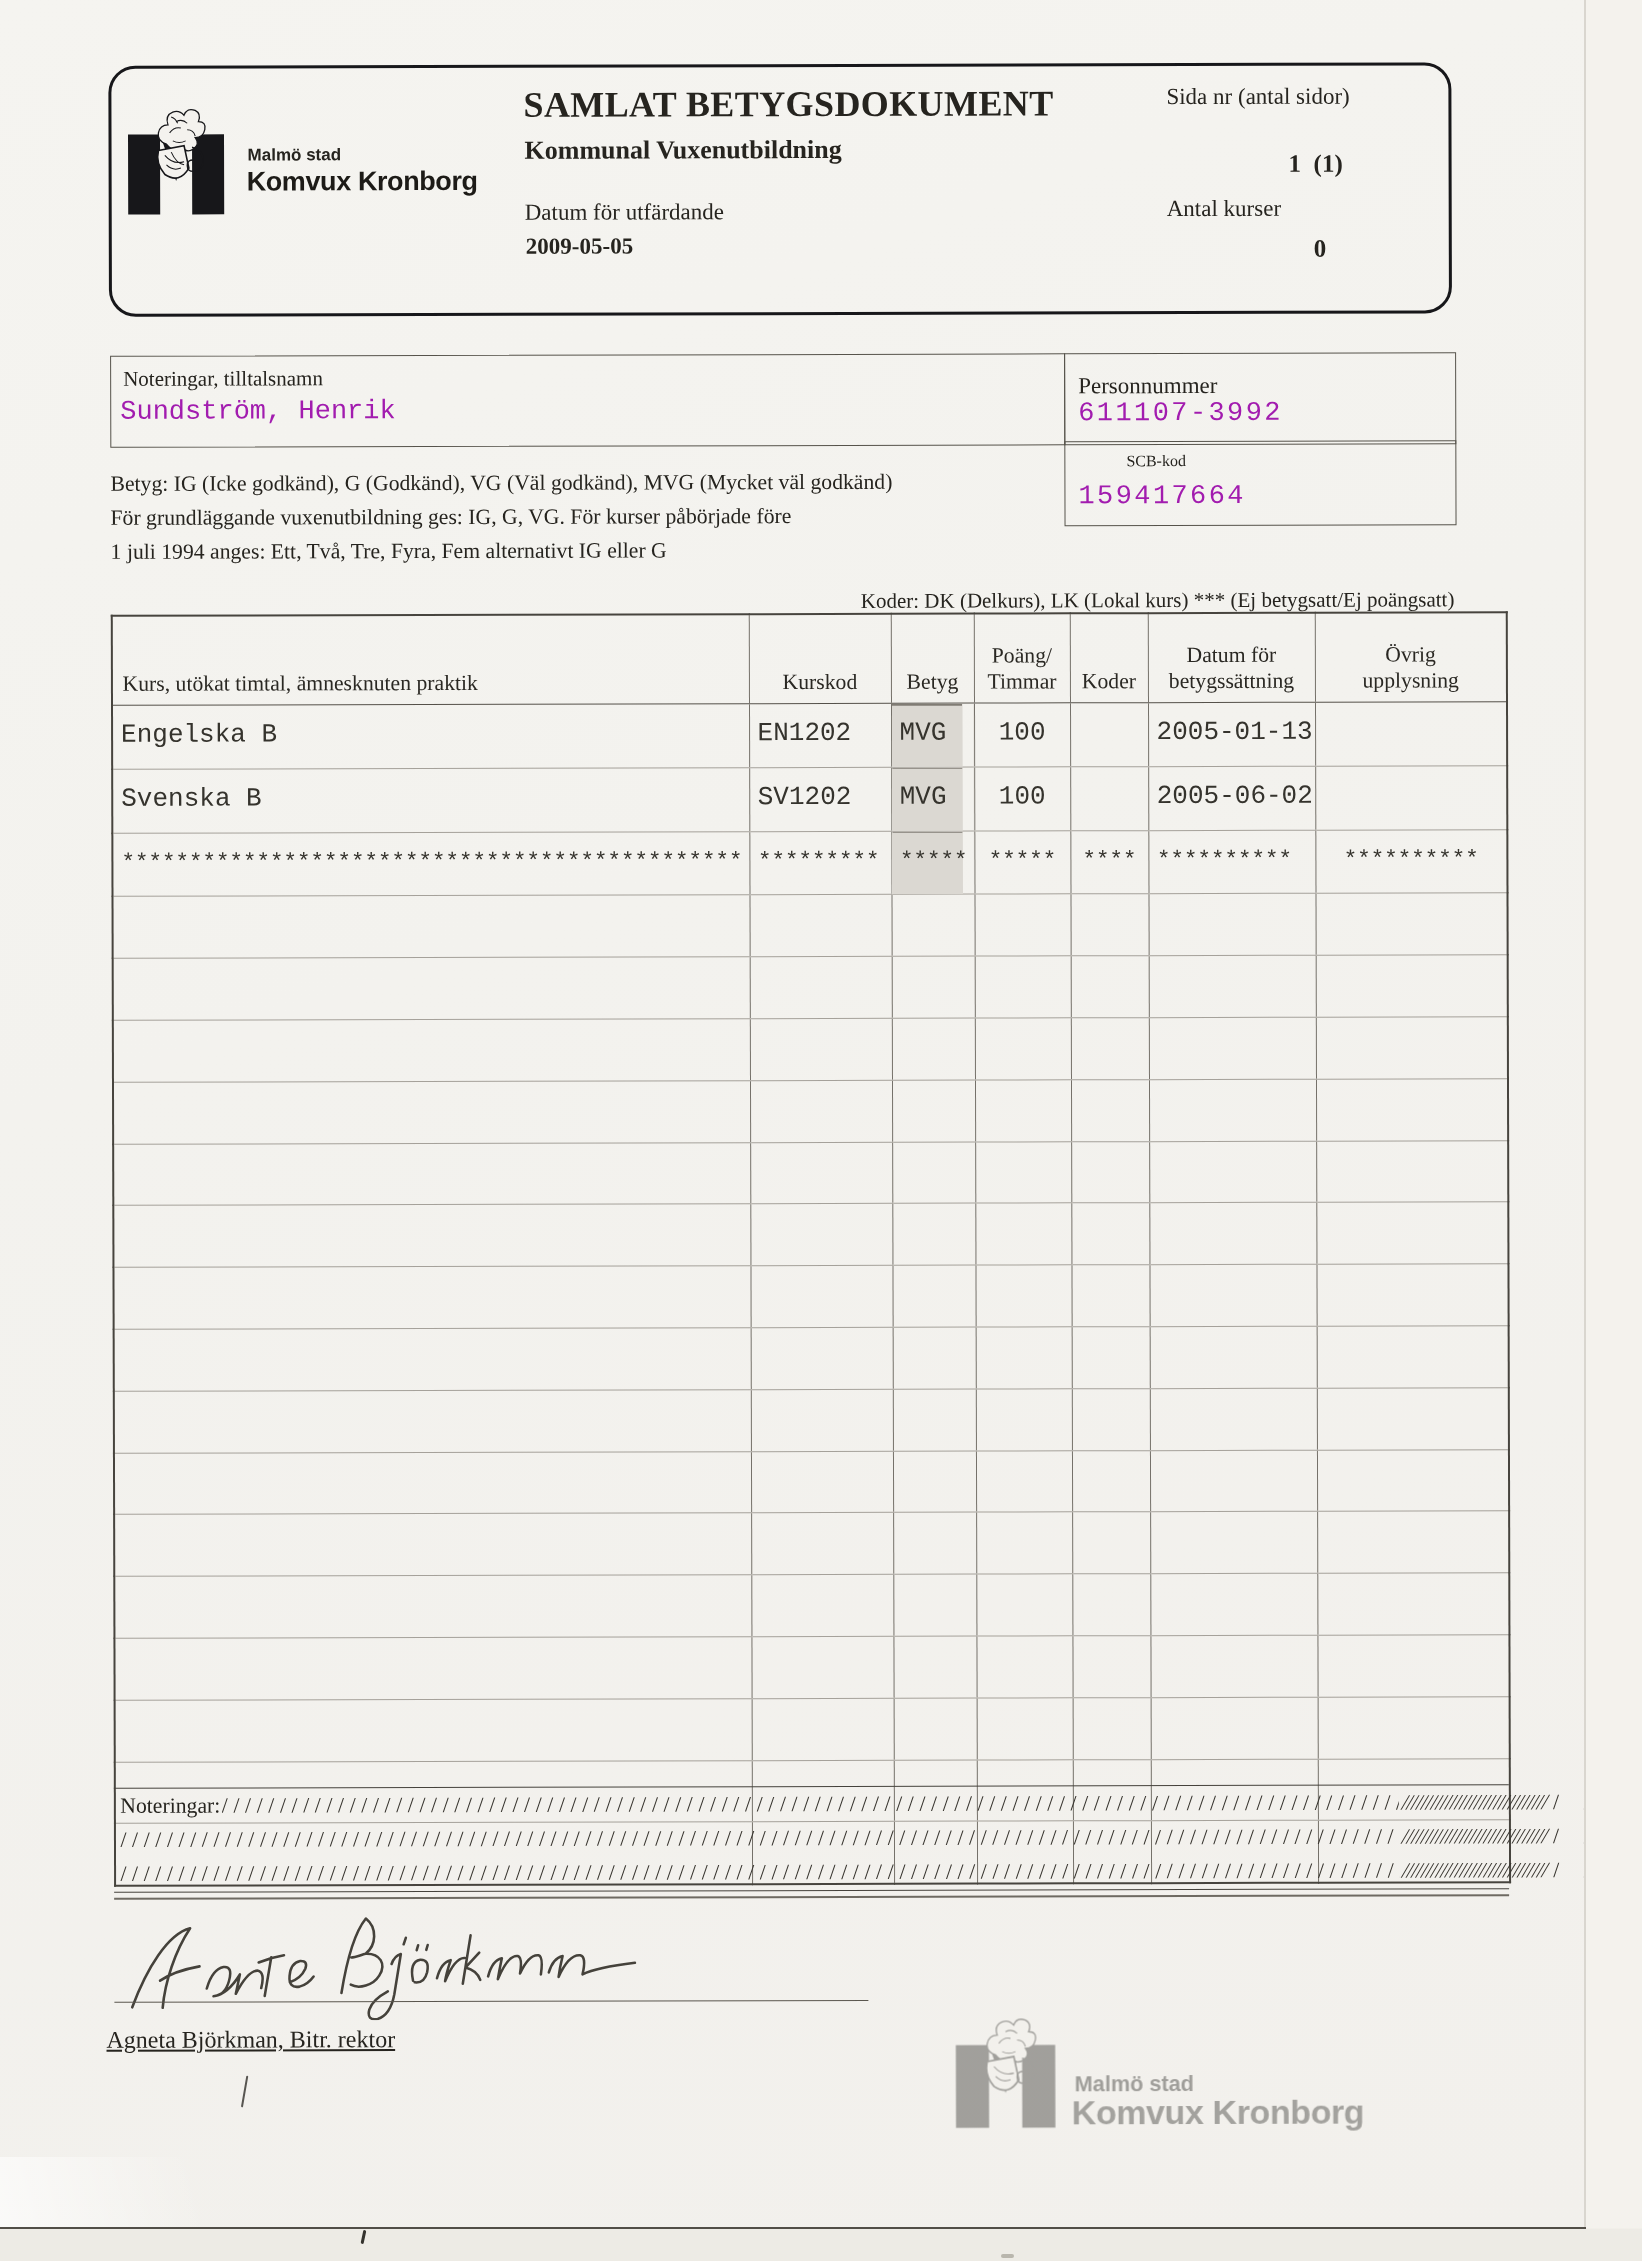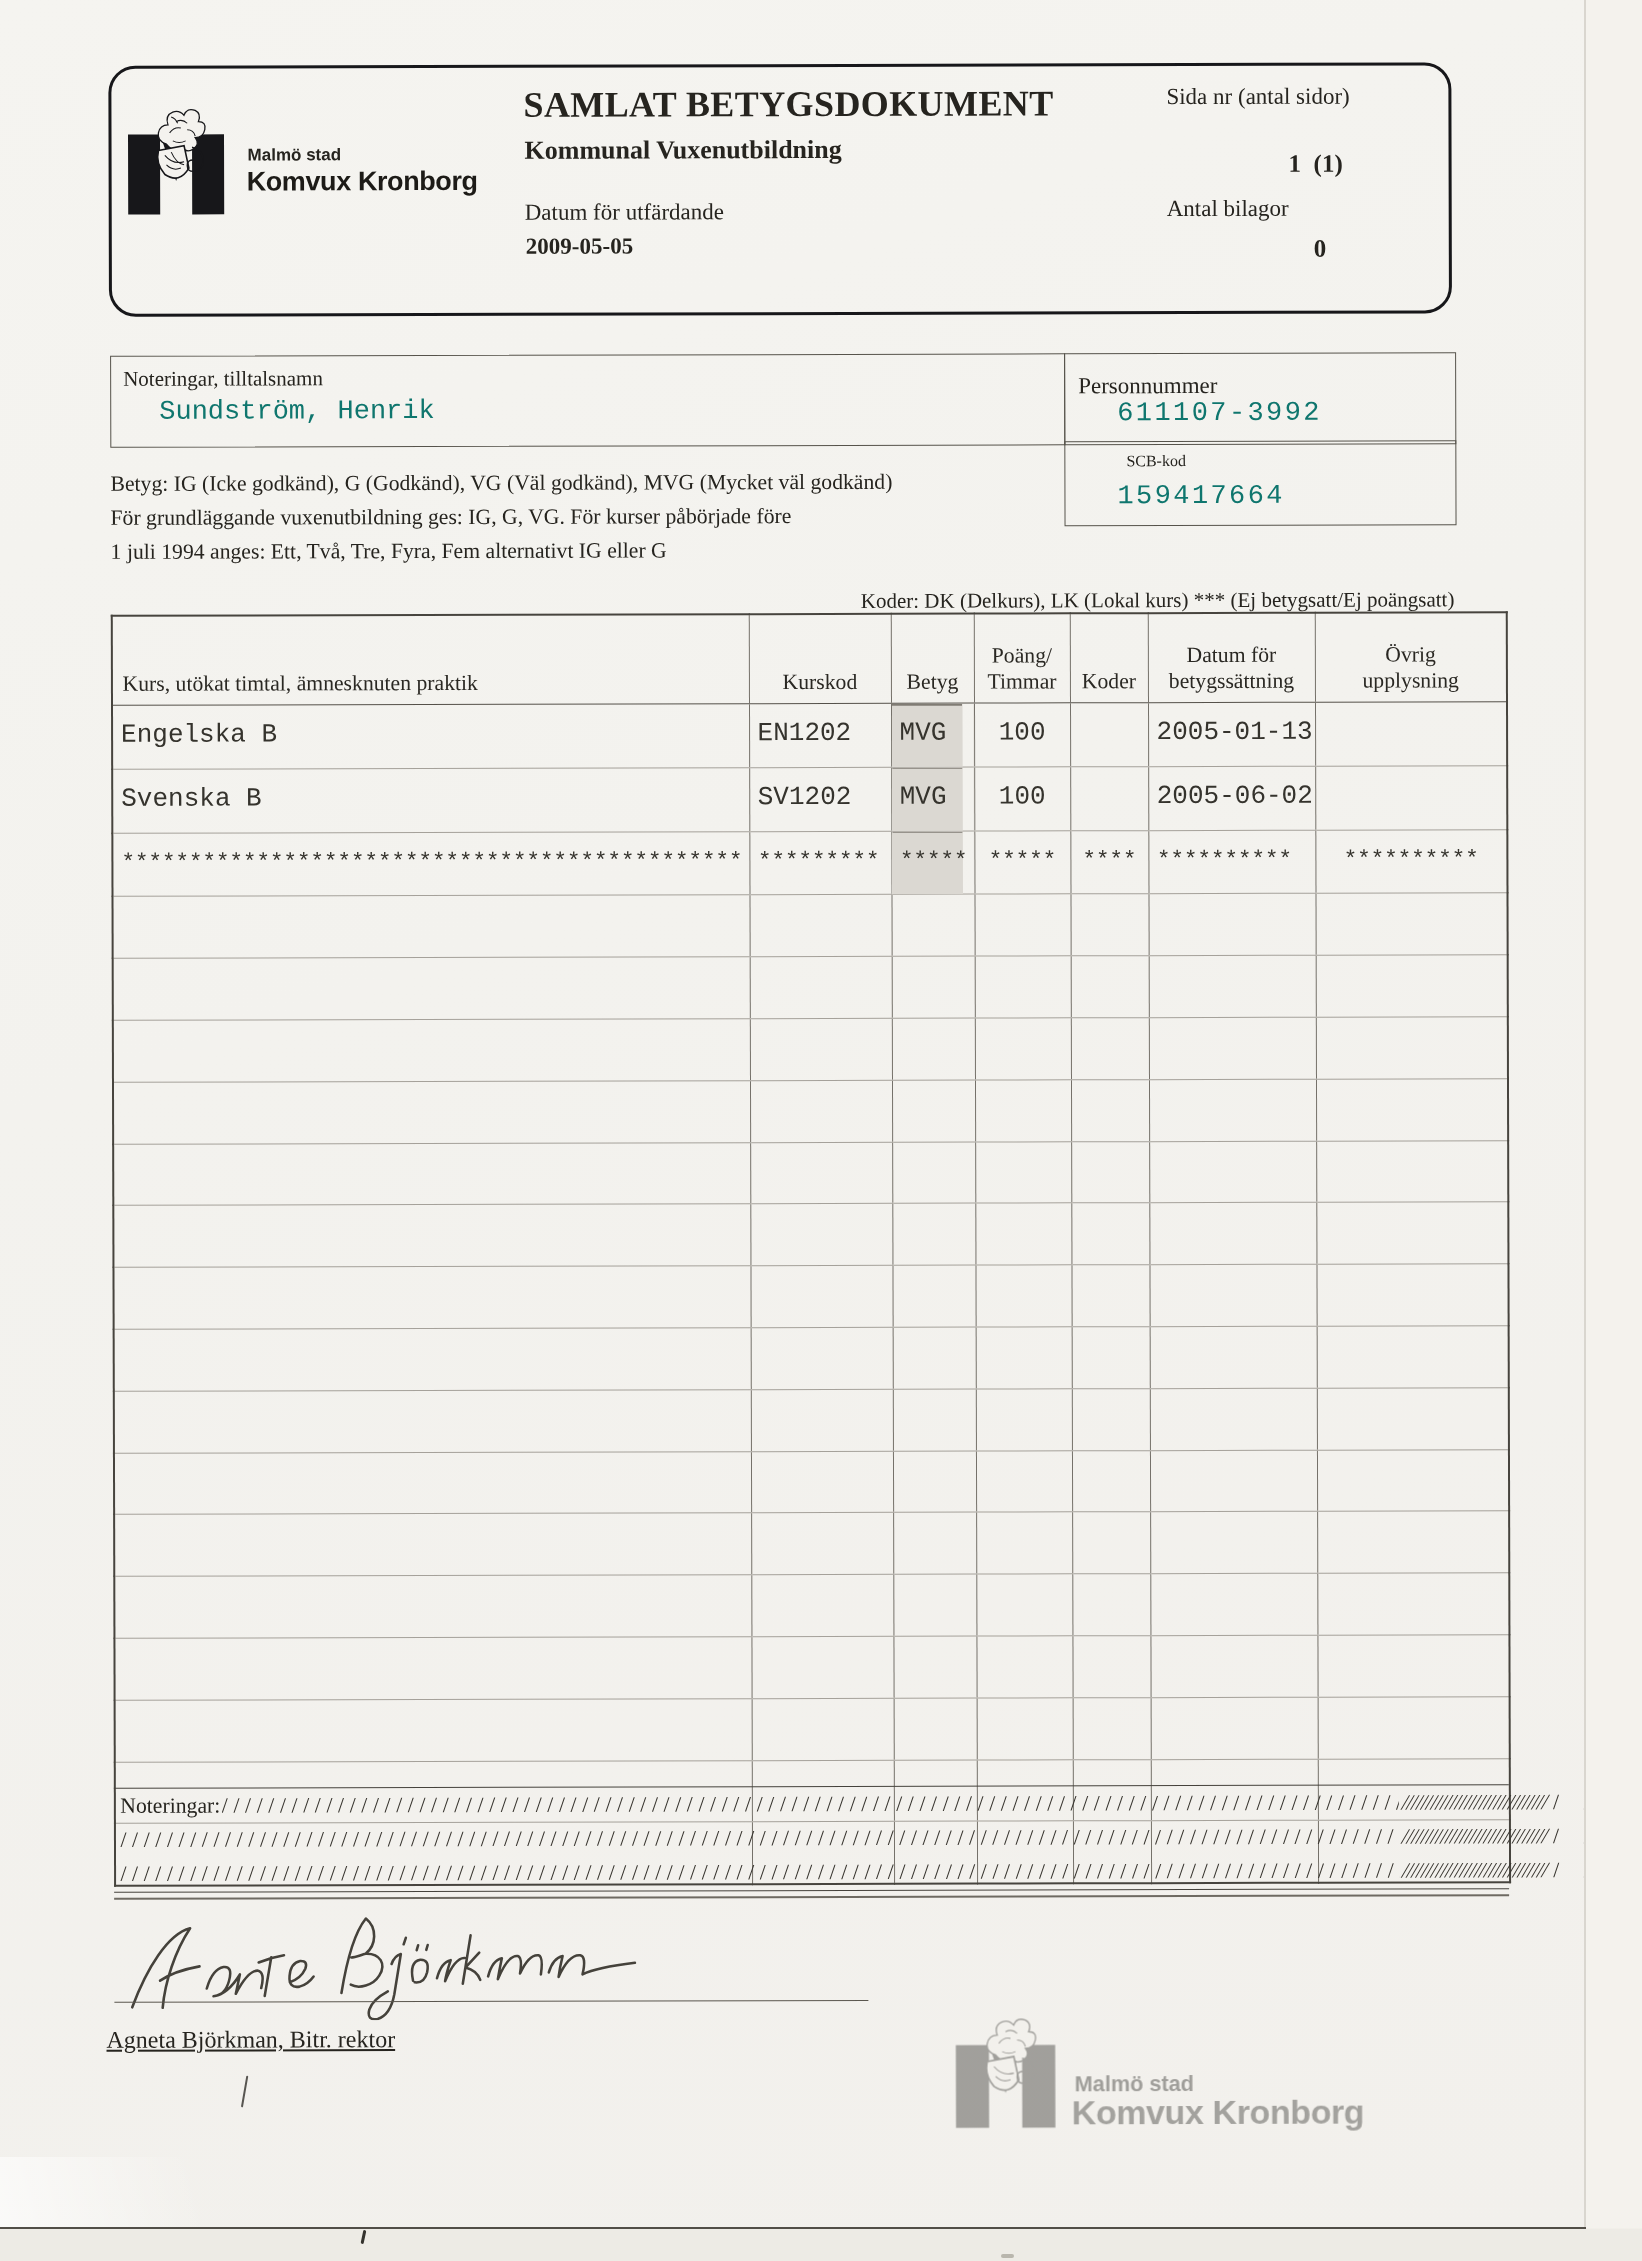--- a/index.html
+++ b/index.html
@@ -13,21 +13,21 @@
   .outside-bottom{position:absolute;left:0;top:2229px;width:1642px;height:32px;background:#edebe5;}
   .crease{position:absolute;left:0;top:2157px;width:305px;height:71px;
           background:linear-gradient(75deg,rgba(255,255,255,0.65),rgba(255,255,255,0) 65%);}
   .mark-bottom1{position:absolute;left:362px;top:2230px;width:3.2px;height:13.6px;background:#35332e;transform:rotate(12deg);border-radius:1.6px;}
   .mark-bottom2{position:absolute;left:1001px;top:2254px;width:13px;height:4px;background:#b9b6ad;border-radius:2.4px;}
   .tilt{position:absolute;left:0;top:0;width:1642px;height:2261px;transform:rotate(-0.15deg);transform-origin:50% 48%;}
 
   .abs{position:absolute;}
   .serif{font-family:"Liberation Serif","DejaVu Serif",serif;color:#26241f;}
   .sans{font-family:"Liberation Sans","DejaVu Sans",sans-serif;}
-  .mono{font-family:"Liberation Mono","DejaVu Sans Mono",monospace;color:#0f766e;margin-left:39px;}
+  .mono{font-family:"Liberation Mono","DejaVu Sans Mono",monospace;color:#a21caf;}
   .b{font-weight:bold;}
 
   
   .idbox{left:111px;top:64px;width:1337px;height:245px;border:3.2px solid #17171a;border-radius:27px;}
   .logo-main{left:127px;top:96px;}
   .org-small{left:250px;top:144px;font-size:17px;font-weight:bold;color:#26241f;}
   .org-large{left:249px;top:165px;font-size:27px;font-weight:bold;color:#1d1b17;letter-spacing:-0.4px;}
   .doc-title{left:526px;top:83px;font-size:36px;letter-spacing:0.4px;}
   .doc-subtitle{left:527px;top:135px;font-size:26px;}
   .date-label{left:527px;top:199px;font-size:23px;}
@@ -112,21 +112,21 @@
     </svg>
     <div class="abs sans org-small">Malmö stad</div>
     <div class="abs sans org-large">Komvux Kronborg</div>
 
     <div class="abs serif b doc-title">SAMLAT BETYGSDOKUMENT</div>
     <div class="abs serif b doc-subtitle">Kommunal Vuxenutbildning</div>
     <div class="abs serif date-label">Datum för utfärdande</div>
     <div class="abs serif b date-value">2009-05-05</div>
     <div class="abs serif page-label">Sida nr (antal sidor)</div>
     <div class="abs serif b page-value">1  (1)</div>
-    <div class="abs serif attach-label">Antal bilagor</div>
+    <div class="abs serif attach-label">Antal kurser</div>
     <div class="abs serif b attach-value">0</div>
 
     <div class="abs name-box"></div>
     <div class="abs pn-box"></div>
     <div class="abs scb-box"></div>
     <div class="abs serif name-label">Noteringar, tilltalsnamn</div>
     <div class="abs mono name-value">Sundström, Henrik</div>
     <div class="abs serif pn-label">Personnummer</div>
     <div class="abs mono pn-value">611107-3992</div>
     <div class="abs serif scb-label">SCB-kod</div>

